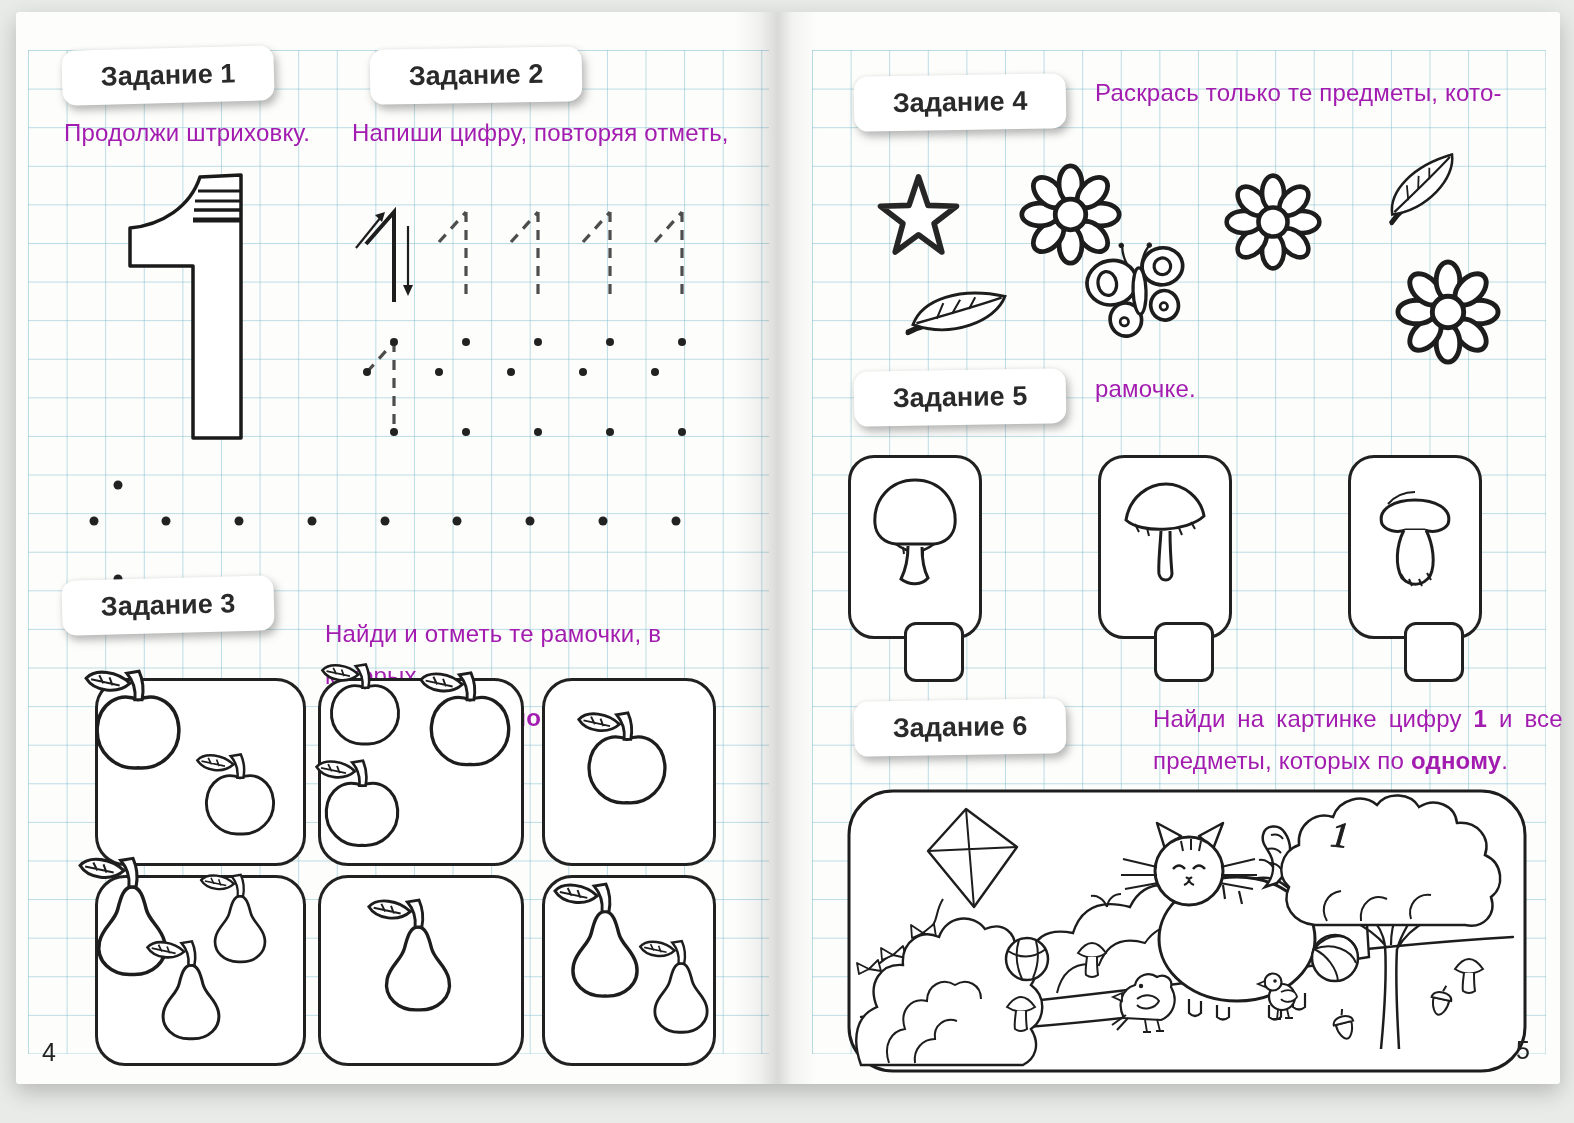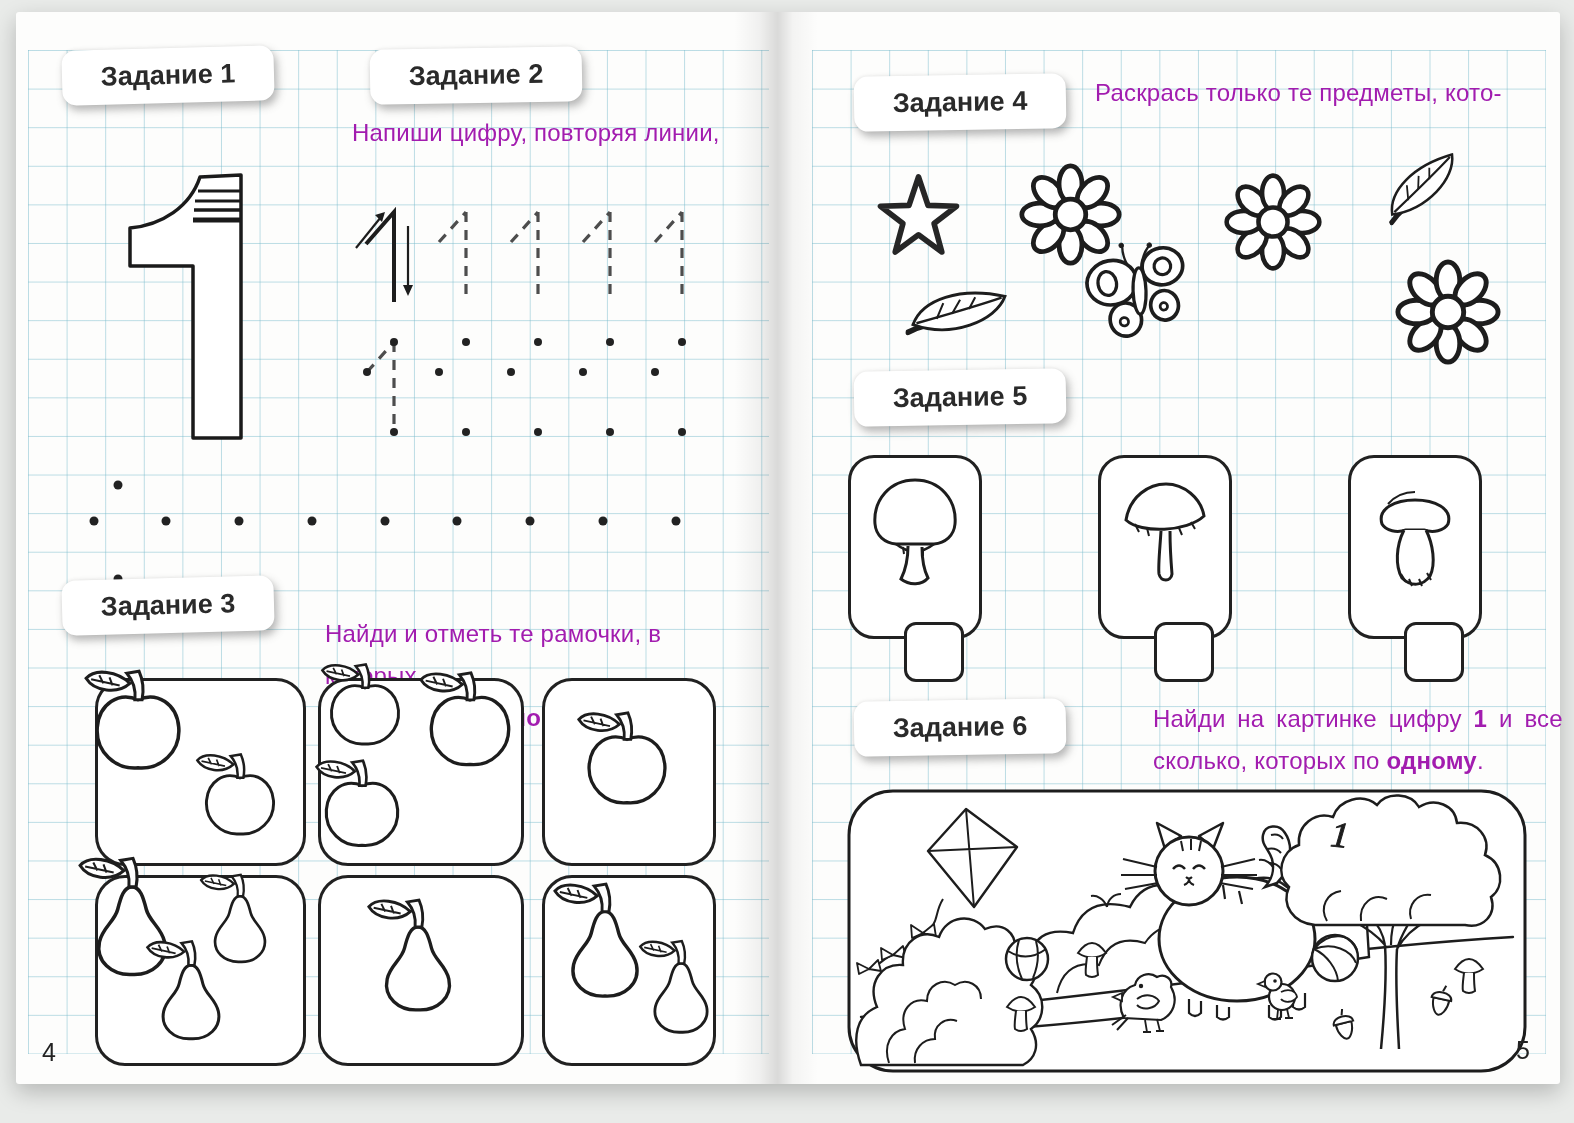--- a/index.html
+++ b/index.html
@@ -41,36 +41,37 @@
 <div class="book">
   <div class="page page-left">
       <div class="grid"></div>
     </div>
   <div class="page page-right">
       <div class="grid"></div>
     </div>
   <div class="spine"></div>
 
   <div class="sticker" style="left:46px;top:36px;transform:rotate(-1.5deg)"><span>Задание 1</span></div>
+  <div class="instr" style="left:48px;top:100px"><span>Продолжи штриховку.</span></div>
 
   <div class="abs" style="left:86px;top:155px">
     <svg width="160" height="285" viewBox="0 0 160 285">
       <path d="M98,10 C88,40 60,58 28,61 L28,99 L91,99 L91,271 L139,271 L139,8 Z" fill="#fff" stroke="#1a1a1a" stroke-width="3.5" stroke-linejoin="round"></path>
       <g stroke="#1a1a1a">
         <path d="M96,24 L139,24" stroke-width="3"></path>
         <path d="M93,34 L139,34" stroke-width="3"></path>
         <path d="M92,43 L139,43" stroke-width="3.5"></path>
         <path d="M91,53 L139,53" stroke-width="5"></path>
       </g>
     </svg>
   </div>
 
   <div class="sticker" style="left:354px;top:36px;transform:rotate(-1deg)"><span>Задание 2</span></div>
   <div class="instr" style="left:336px;top:100px">
-    <div>Напиши цифру, повторяя линии,</div>
+    <div>Напиши цифру, повторяя отметь,</div>
   </div>
 
   <div class="abs" style="left:336px;top:180px">
     <svg width="380" height="250" viewBox="0 0 380 250">
       <g fill="none" stroke="#1d1d1d">
         <path d="M14,52 L42,20 L42,110" stroke-width="4"></path>
         <path d="M4,56 L29,25" stroke-width="2.2"></path>
         <path d="M33,20 L23,23 L30,30 Z" fill="#1d1d1d" stroke="none"></path>
         <path d="M56,34 L56,94" stroke-width="2.2"></path>
         <path d="M56,104 L51,93 L61,93 Z" fill="#1d1d1d" stroke="none"></path>
@@ -328,20 +329,21 @@
 <ellipse cx="55" cy="23" rx="12" ry="19"></ellipse>
             <ellipse cx="78" cy="32" rx="19" ry="12" transform="rotate(-45 78 32)"></ellipse>
 <circle cx="55" cy="55" r="16"></circle>
           </g>
         </svg>
       </div>
     </div>
 
   <div class="sticker" style="left:838px;top:358px;transform:rotate(-1deg)"><span>Задание 5</span></div>
   <div class="instr" style="left:1079px;top:356px;width:440px">
+    <div>рамочке.</div>
   </div>
 
   <div id="task5-area">
       <div class="t5-frame" style="left: 832px; top: 443px; width: 128px; height: 162px; padding-top: 16px;">
         <div>
           <svg viewBox="0 0 100 116" width="100" height="116">
 <path d="M50,6 C25,6 8,26 10,50 C11,62 20,69 31,70 L69,70 C80,69 89,62 90,50 C92,26 75,6 50,6 Z" fill="#fff" stroke="#1d1d1d" stroke-width="3"></path>
 <path d="M31,70 Q50,85 69,70" fill="none" stroke="#1d1d1d" stroke-width="2.5"></path>
 <path d="M38,73 L39,80 M48,77 L48,84 M58,75 L58,82" stroke="#1d1d1d" stroke-width="2"></path>
 <path d="M43,72 C43,84 41,95 36,105 C45,112 57,111 63,104 C58,94 57,84 57,73" fill="#fff" stroke="#1d1d1d" stroke-width="3"></path>
@@ -368,21 +370,21 @@
 <path d="M36,100 L41,108 M44,105 L47,112 M54,105 L57,112 M62,99 L66,106" stroke="#1d1d1d" stroke-width="2"></path>
           </svg>
         </div>
       </div>
       <div class="ans-box" style="left: 1388px; top: 610px;"></div>
     </div>
 
   <div class="sticker" style="left:838px;top:688px;transform:rotate(-1deg)"><span>Задание 6</span></div>
   <div class="instr" style="left:1137px;top:686px;width:440px">
     <div style="word-spacing:5px"><span>Найди на картинке цифру </span><b>1</b><span> и все</span></div>
-    <div><span>сколько, которых по </span><b>одному</b><span>.</span></div>
+    <div><span>предметы, которых по </span><b>одному</b><span>.</span></div>
   </div>
 
   <div class="abs" style="left:829px;top:775px">
     <svg width="684" height="288" viewBox="0 0 684 288">
       <rect x="4" y="4" width="676" height="280" rx="44" fill="#fff" stroke="#1d1d1d" stroke-width="3"></rect>
       <g fill="none" stroke="#1d1d1d" stroke-width="2.4" stroke-linecap="round">
         <path d="M16,230 C180,214 400,166 668,150"></path>
         <path d="M60,248 C160,243 240,236 320,226"></path>
       </g>
       <g stroke="#1d1d1d" fill="#fff" stroke-width="2.4" stroke-linejoin="round">

